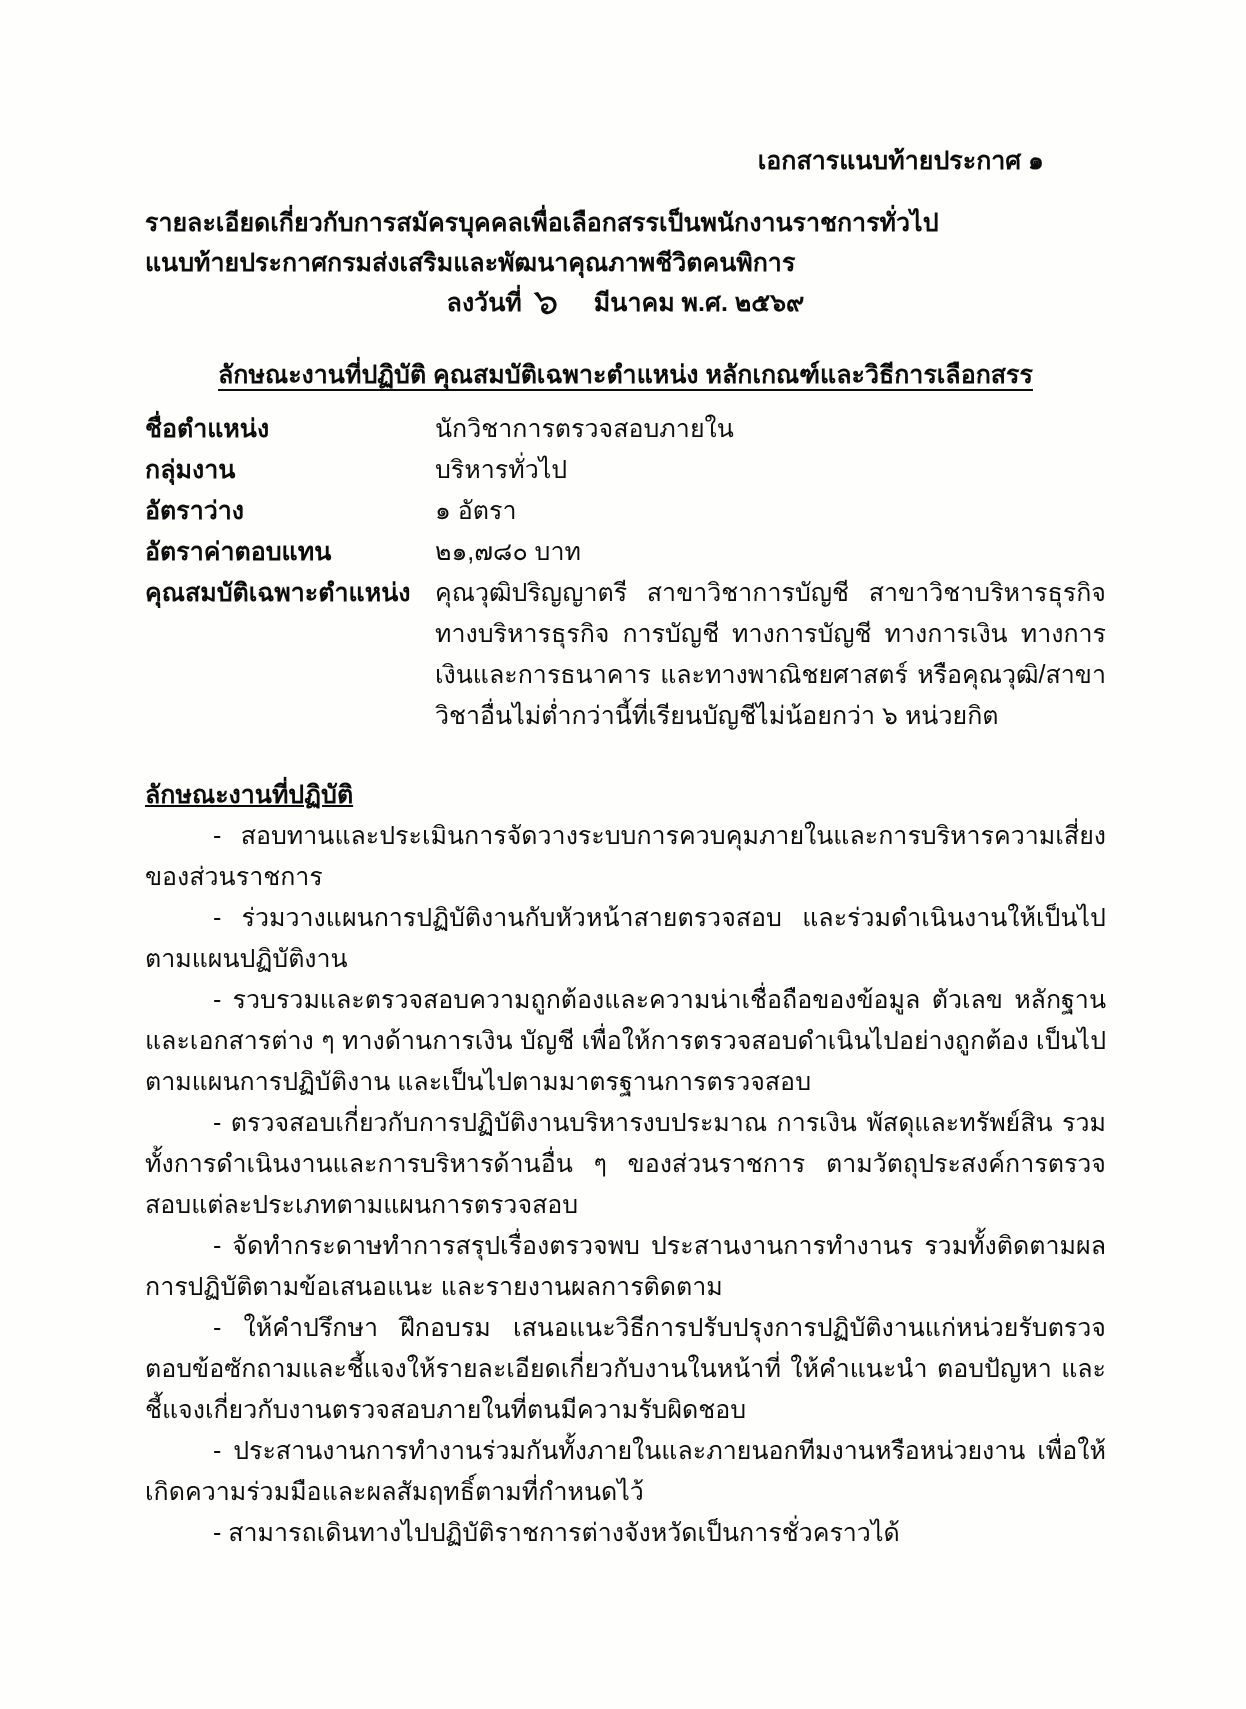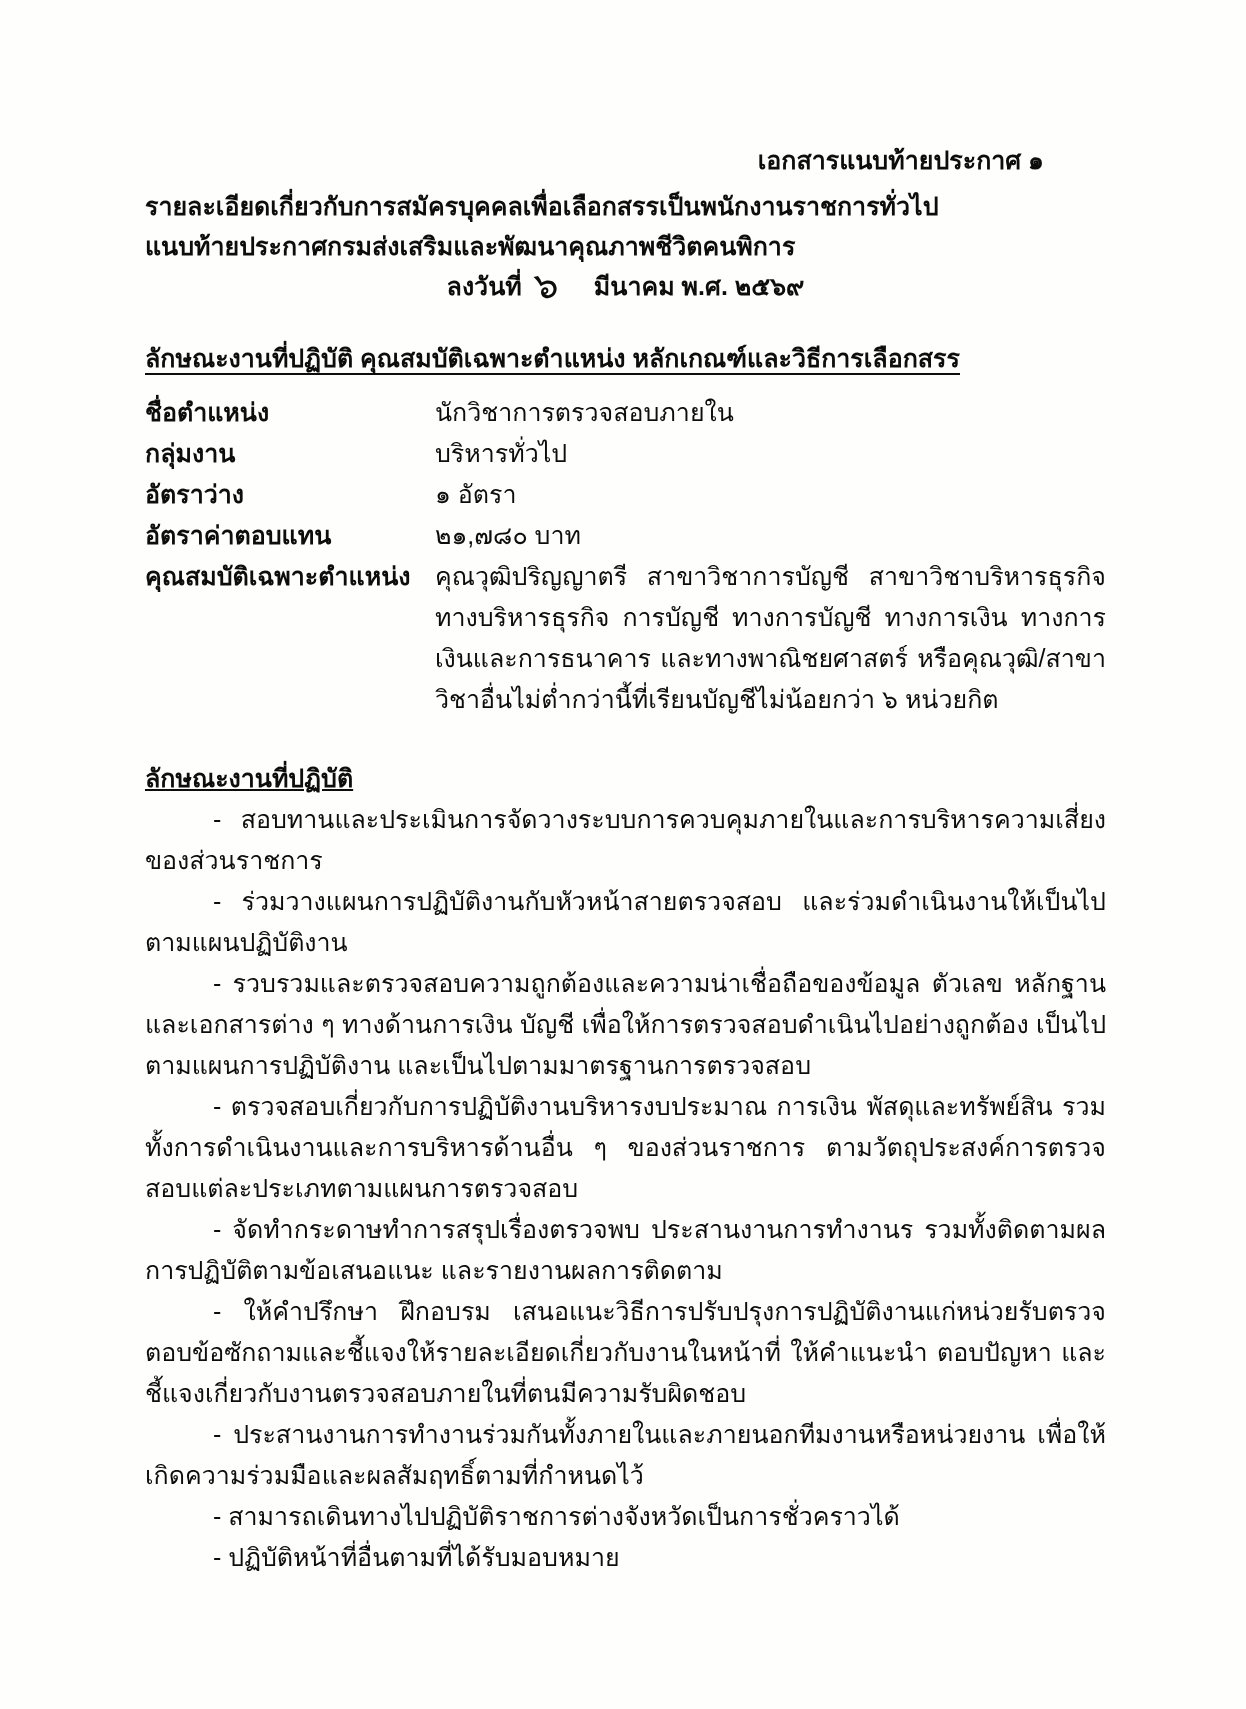--- a/index.html
+++ b/index.html
@@ -17,21 +17,21 @@
     box-sizing: border-box;
     padding: 142px 140px 0 145px;
     overflow: hidden;
   }
   .corner-note {
     text-align: right;
     padding-right: 62px;
     font-weight: 700;
     font-size: 25px;
     line-height: 36px;
-    margin-bottom: 8px;
+    margin-bottom: 24px;
   }
   .title-line {
     text-align: left;
     font-weight: 700;
     font-size: 25px;
     line-height: 40px;
   }
   .date-line {
     text-align: center;
     font-weight: 700;
@@ -45,20 +45,21 @@
     line-height: 30px;
     transform: rotate(-12deg) skewX(-6deg);
     margin: 0 36px 0 12px;
     position: relative;
     top: 3px;
   }
   .main-heading {
     margin-top: 32px;
     font-size: 25px;
     line-height: 40px;
+    text-align: center;
   }
   .main-heading span {
     font-weight: 700;
     border-bottom: 2.5px solid #0d0d0d;
     padding-bottom: 1px;
   }
   .fields {
     margin-top: 14px;
   }
   .field-row {
@@ -136,16 +137,15 @@
 
   <div class="duties" id="duties">
       <p class="duty">- สอบทานและประเมินการจัดวางระบบการควบคุมภายในและการบริหารความเสี่ยงของส่วนราชการ</p>
       <p class="duty">- ร่วมวางแผนการปฏิบัติงานกับหัวหน้าสายตรวจสอบ และร่วมดำเนินงานให้เป็นไปตามแผนปฏิบัติงาน</p>
       <p class="duty">- รวบรวมและตรวจสอบความถูกต้องและความน่าเชื่อถือของข้อมูล ตัวเลข หลักฐาน และเอกสารต่าง ๆ ทางด้านการเงิน บัญชี เพื่อให้การตรวจสอบดำเนินไปอย่างถูกต้อง เป็นไปตามแผนการปฏิบัติงาน และเป็นไปตามมาตรฐานการตรวจสอบ</p>
       <p class="duty">- ตรวจสอบเกี่ยวกับการปฏิบัติงานบริหารงบประมาณ การเงิน พัสดุและทรัพย์สิน รวมทั้งการดำเนินงานและการบริหารด้านอื่น ๆ ของส่วนราชการ ตามวัตถุประสงค์การตรวจสอบแต่ละประเภทตามแผนการตรวจสอบ</p>
       <p class="duty">- จัดทำกระดาษทำการสรุปเรื่องตรวจพบ ประสานงานการทำงานร รวมทั้งติดตามผลการปฏิบัติตามข้อเสนอแนะ และรายงานผลการติดตาม</p>
       <p class="duty">- ให้คำปรึกษา ฝึกอบรม เสนอแนะวิธีการปรับปรุงการปฏิบัติงานแก่หน่วยรับตรวจ ตอบข้อซักถามและชี้แจงให้รายละเอียดเกี่ยวกับงานในหน้าที่ ให้คำแนะนำ ตอบปัญหา และชี้แจงเกี่ยวกับงานตรวจสอบภายในที่ตนมีความรับผิดชอบ</p>
       <p class="duty">- ประสานงานการทำงานร่วมกันทั้งภายในและภายนอกทีมงานหรือหน่วยงาน เพื่อให้เกิดความร่วมมือและผลสัมฤทธิ์ตามที่กำหนดไว้</p>
       <p class="duty">- สามารถเดินทางไปปฏิบัติราชการต่างจังหวัดเป็นการชั่วคราวได้</p>
-      <p class="duty">- ปฏิบัติหน้าที่อื่นตามที่ได้รับมอบหมาย</p>
     </div>
 
 </div>
 
 </body></html>

